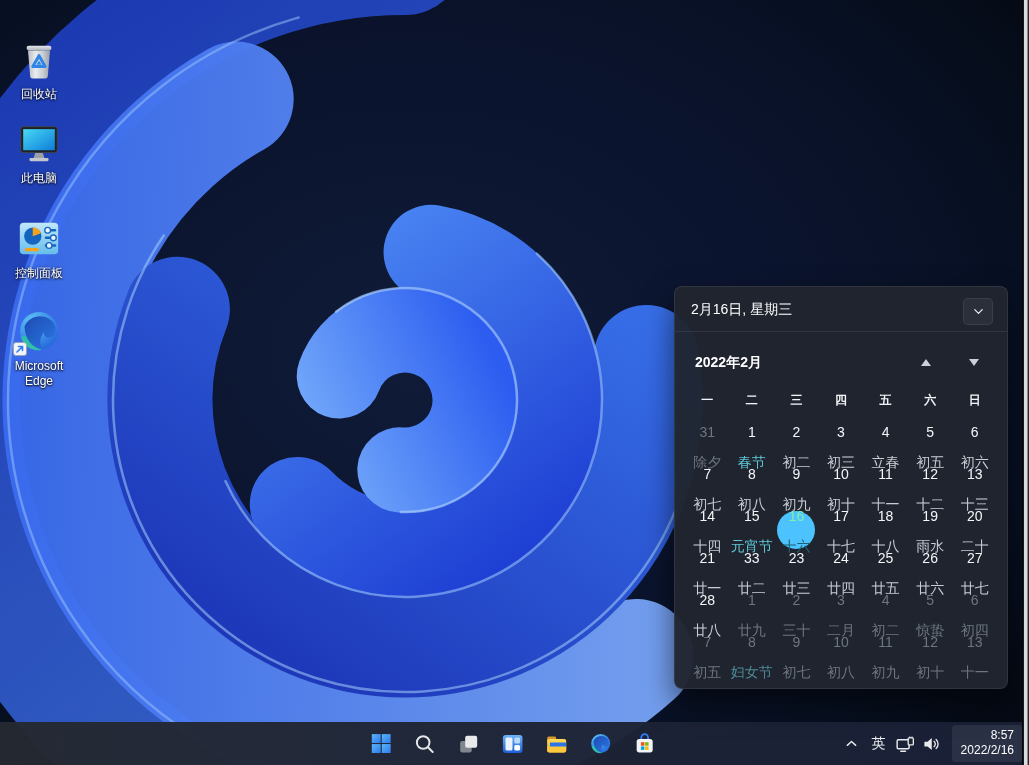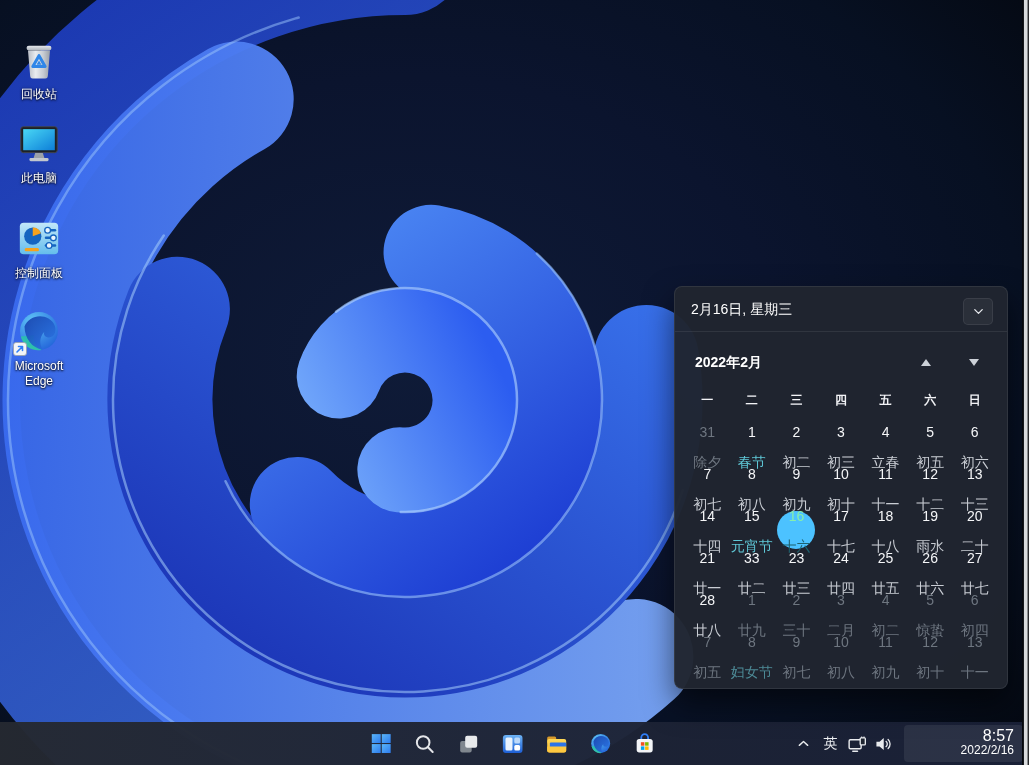--- a/index.html
+++ b/index.html
@@ -60,22 +60,22 @@
   .tb-center { position:absolute; left:50%; top:0; transform:translateX(-50.6%); height:43px;
     display:flex; align-items:center; gap:5px; }
   .tb-btn { width:39px; height:39px; border-radius:5px; display:flex; align-items:center;
     justify-content:center; cursor:pointer; }
   .tray { position:absolute; right:6px; top:0; height:43px; display:flex; align-items:center; gap:1px; }
   .tray-btn { height:38px; min-width:26px; padding:0 3px; display:flex; align-items:center;
     justify-content:center; border-radius:4px; cursor:pointer; }
   .ime { font-size:14px; color:#eef0f3; padding:0 5px; }
   .clock { margin-left:5px; padding:3px 9px 4px; border-radius:4px; background:rgba(255,255,255,.08);
     text-align:right; color:#fff; cursor:pointer; }
-  .clock .t { font-size:16px; line-height:15px; }
-  .clock .d { font-size:12px; line-height:15px;margin-left:48px; }
+  .clock .t { font-size:12px; line-height:15px; }
+  .clock .d { font-size:12px; line-height:15px; }
 
   
   .edge-strip { position:absolute; top:0; right:0; bottom:0; width:7px; z-index:20;
     background:linear-gradient(90deg,#05070c 0 1px,#15181d 1px 2px,#d9dbdd 2px 5px,#8a8c8e 5px 6px,#2a2b2d 6px 7px); }
 </style>
 </head>
 <body>
 
 <div class="stage">
 

